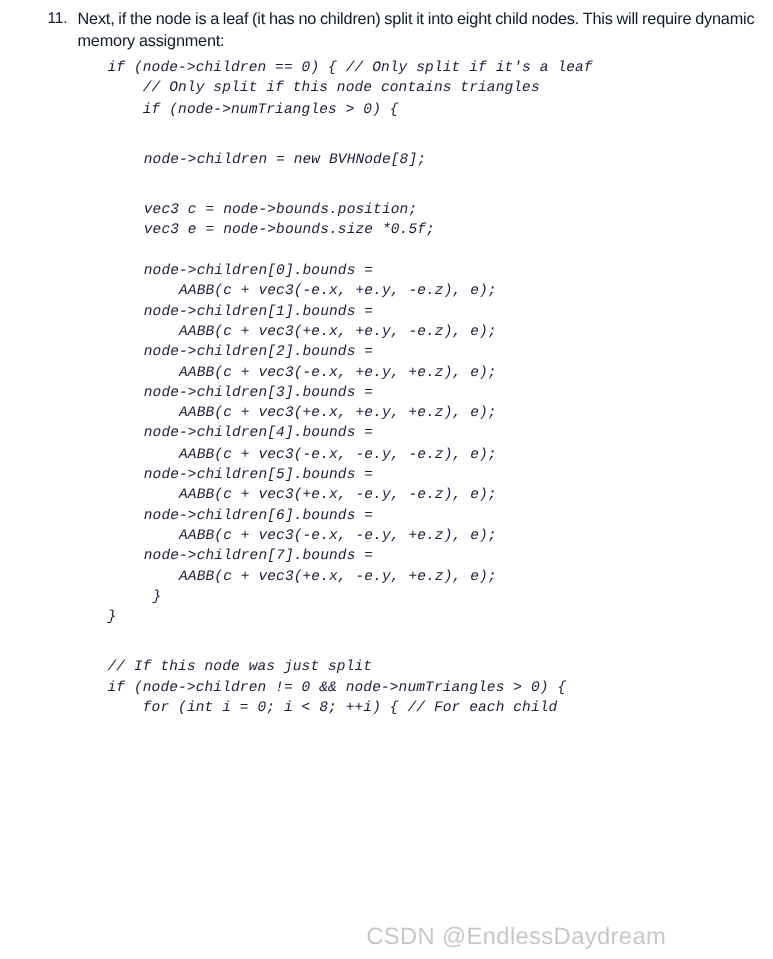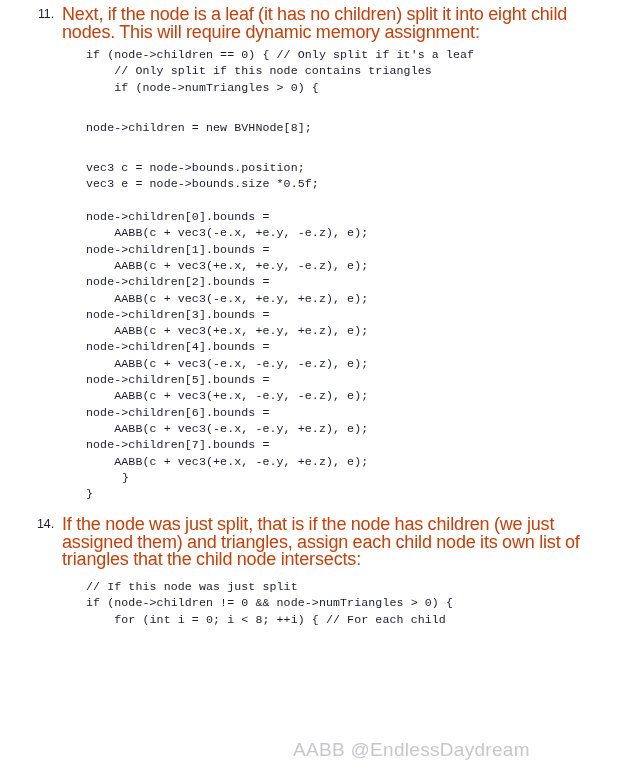--- a/index.html
+++ b/index.html
@@ -36,38 +36,39 @@
     top: 0;
     width: 30px;
     text-align: right;
     font-size: 12.4px;
     line-height: 17.5px;
     letter-spacing: -0.1px;
     color: #1b1b38;
     white-space: nowrap;
   }
   .item-text {
-    font-size: 18px;
+    font-size: 13px;
     line-height: 17.5px;
     letter-spacing: -0.15px;
-    color: #c2410c;
+    color: #0f172a;
     word-spacing: -0.4px;
   }
 
   
   .code {
     font-family: "Liberation Mono", "DejaVu Sans Mono", monospace;
     font-size: 11.6px;
     line-height: 16.3px;
     white-space: pre;
     color: #1b1b38;
     letter-spacing: 0.1px;
+    font-style: italic;
   }
   .code-ind-86 { margin-left: 78px; }
-  .code-ind-152 { margin-left: 78px; }
+  .code-ind-152 { margin-left: 107px; }
   .code-ind-122 { margin-left: 114px; }
   .sp-6 { height: 6px; }
   .sp-8 { height: 8px; }
   .sp-10 { height: 10px; }
   .sp-14 { height: 14px; }
   .sp-16 { height: 16px; }
 
   
   .watermark {
     position: absolute;
@@ -122,24 +123,20 @@
     AABB(c + vec3(+e.x, -e.y, -e.z), e);
 node-&gt;children[6].bounds =
     AABB(c + vec3(-e.x, -e.y, +e.z), e);
 node-&gt;children[7].bounds =
     AABB(c + vec3(+e.x, -e.y, +e.z), e);</div>
   <div class="code code-ind-122">}</div>
   <div class="code code-ind-86">}</div>
 
   <div class="sp-14"></div>
 
-  <div class="item">
-    <div class="item-num">14.</div>
-    <div class="item-text">If the node was just split, that is if the node has children (we just assigned them) and triangles, assign each child node its own list of triangles that the child node intersects:</div>
-  </div>
   <div class="sp-10"></div>
   <div class="code code-ind-86">// If this node was just split
 if (node-&gt;children != 0 &amp;&amp; node-&gt;numTriangles &gt; 0) {
     for (int i = 0; i &lt; 8; ++i) { // For each child</div>
 
-  <div class="watermark">AABB @EndlessDaydream</div>
+  <div class="watermark">CSDN @EndlessDaydream</div>
 
 </div>
 
 </body></html>

